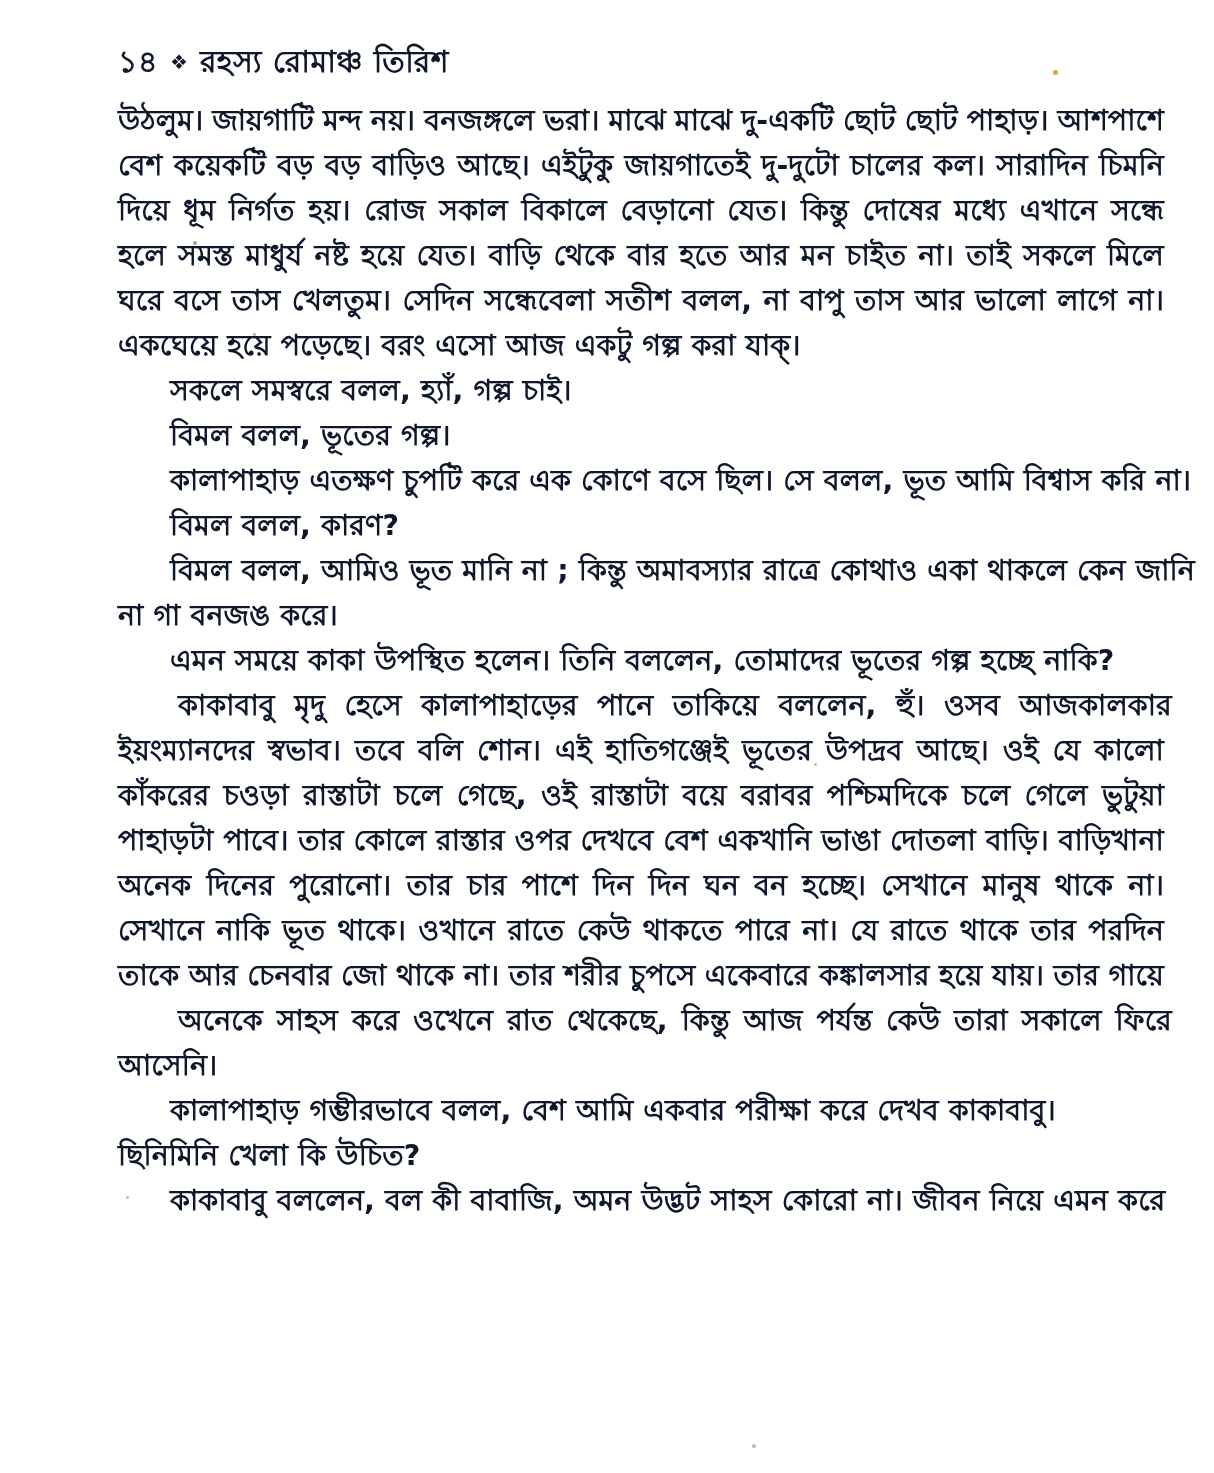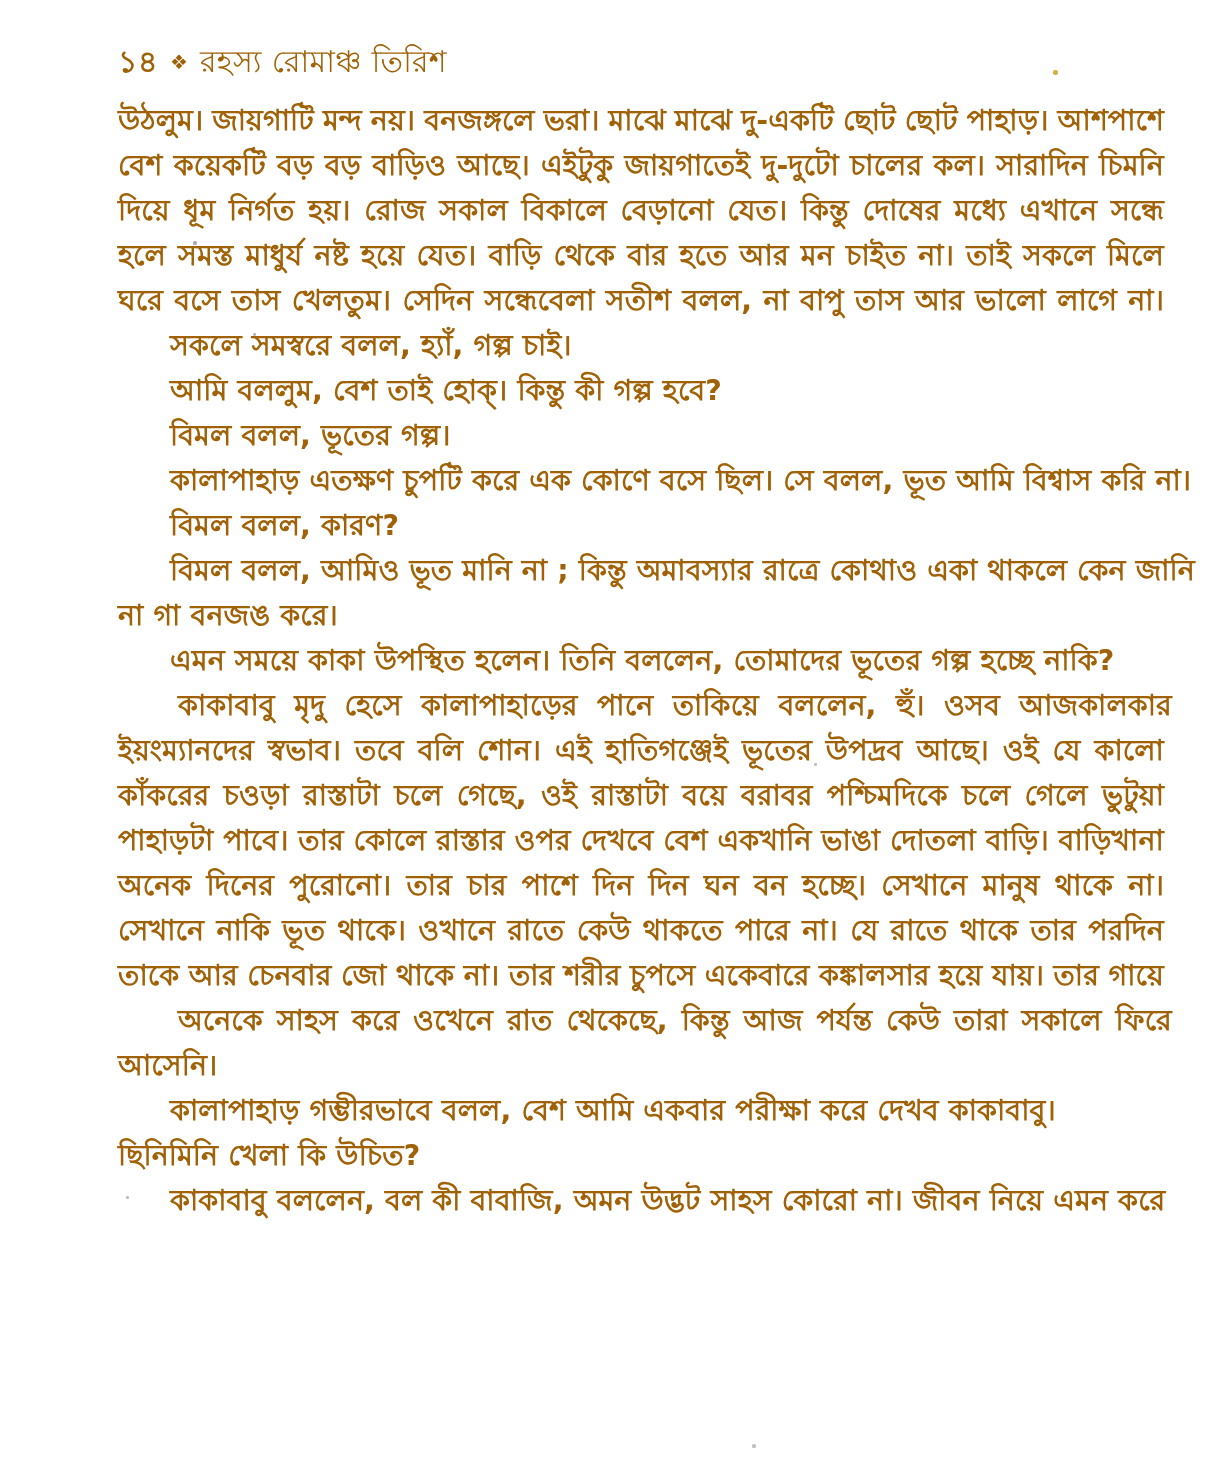--- a/index.html
+++ b/index.html
@@ -9,21 +9,21 @@
     background: #ffffff;
   }
   .page {
     position: relative;
     width: 1214px;
     height: 1473px;
     margin: 0 auto;
     background: #ffffff;
     overflow: hidden;
     font-family: "DejaVu Sans", "Liberation Sans", sans-serif;
-    color: #a16207;
+    color: #0f172a;
   }
 
   
   .running-head {
     position: absolute;
     left: 118px;
     top: 38px;
     width: 1045px;
     height: 46px;
     display: flex;
@@ -38,21 +38,21 @@
   }
   .running-head .fleuron {
     font-size: 20px;
     line-height: 1;
     position: relative;
     top: -3px;
     font-weight: 700;
   }
   .running-head .booktitle {
     font-size: 30px;
-    font-weight: 400;
+    font-weight: 700;
     letter-spacing: 0.4px;
   }
 
   
   .textblock {
     position: absolute;
     left: 118px;
     top: 98px;
     width: 1046px;
   }
@@ -197,26 +197,24 @@
           <span>সতীশ</span>
           <span>বলল,</span>
           <span>না</span>
           <span>বাপু</span>
           <span>তাস</span>
           <span>আর</span>
           <span>ভালো</span>
           <span>লাগে</span>
           <span>না।</span>
         </span>
+        <span class="line flush">একঘেয়ে হয়ে পড়েছে। বরং এসো আজ একটু গল্প করা যাক্‌।</span>
       </p>
       <p class="para">
         <span class="line flush indent">সকলে সমস্বরে বলল, হ্যাঁ, গল্প চাই।</span>
-      </p>
-      <p class="para">
-        <span class="line flush indent">আমি বললুম, বেশ তাই হোক্‌। কিন্তু কী গল্প হবে?</span>
       </p>
       <p class="para">
         <span class="line flush indent">বিমল বলল, ভূতের গল্প।</span>
       </p>
       <p class="para">
         <span class="line flush indent">কালাপাহাড় এতক্ষণ চুপটি করে এক কোণে বসে ছিল। সে বলল, ভূত আমি বিশ্বাস করি না।</span>
       </p>
       <p class="para">
         <span class="line flush indent">বিমল বলল, কারণ?</span>
       </p>

